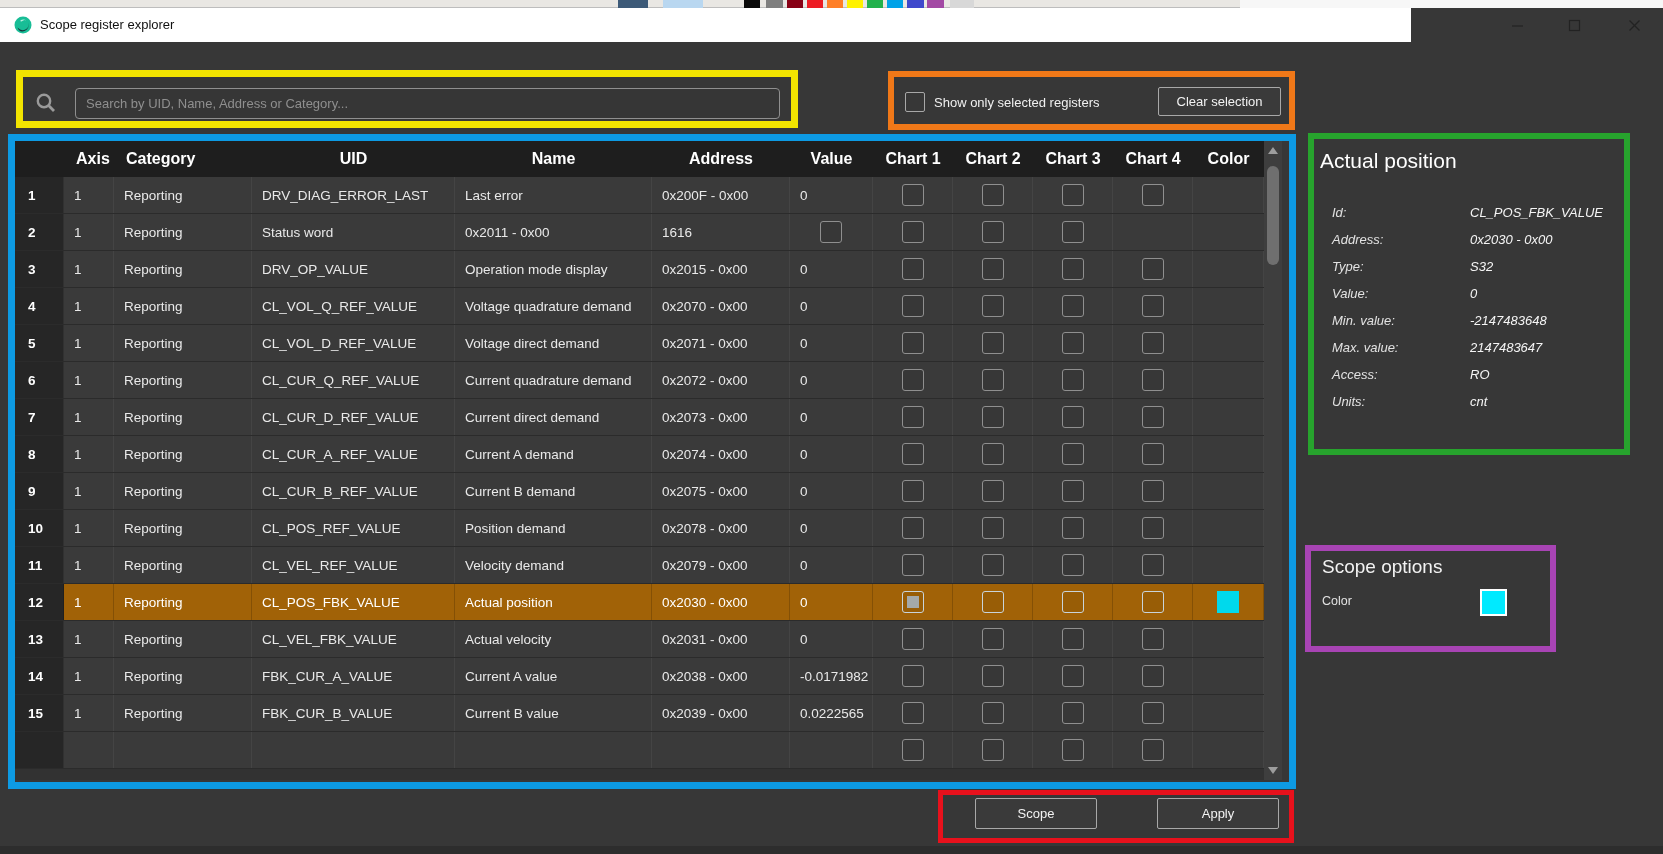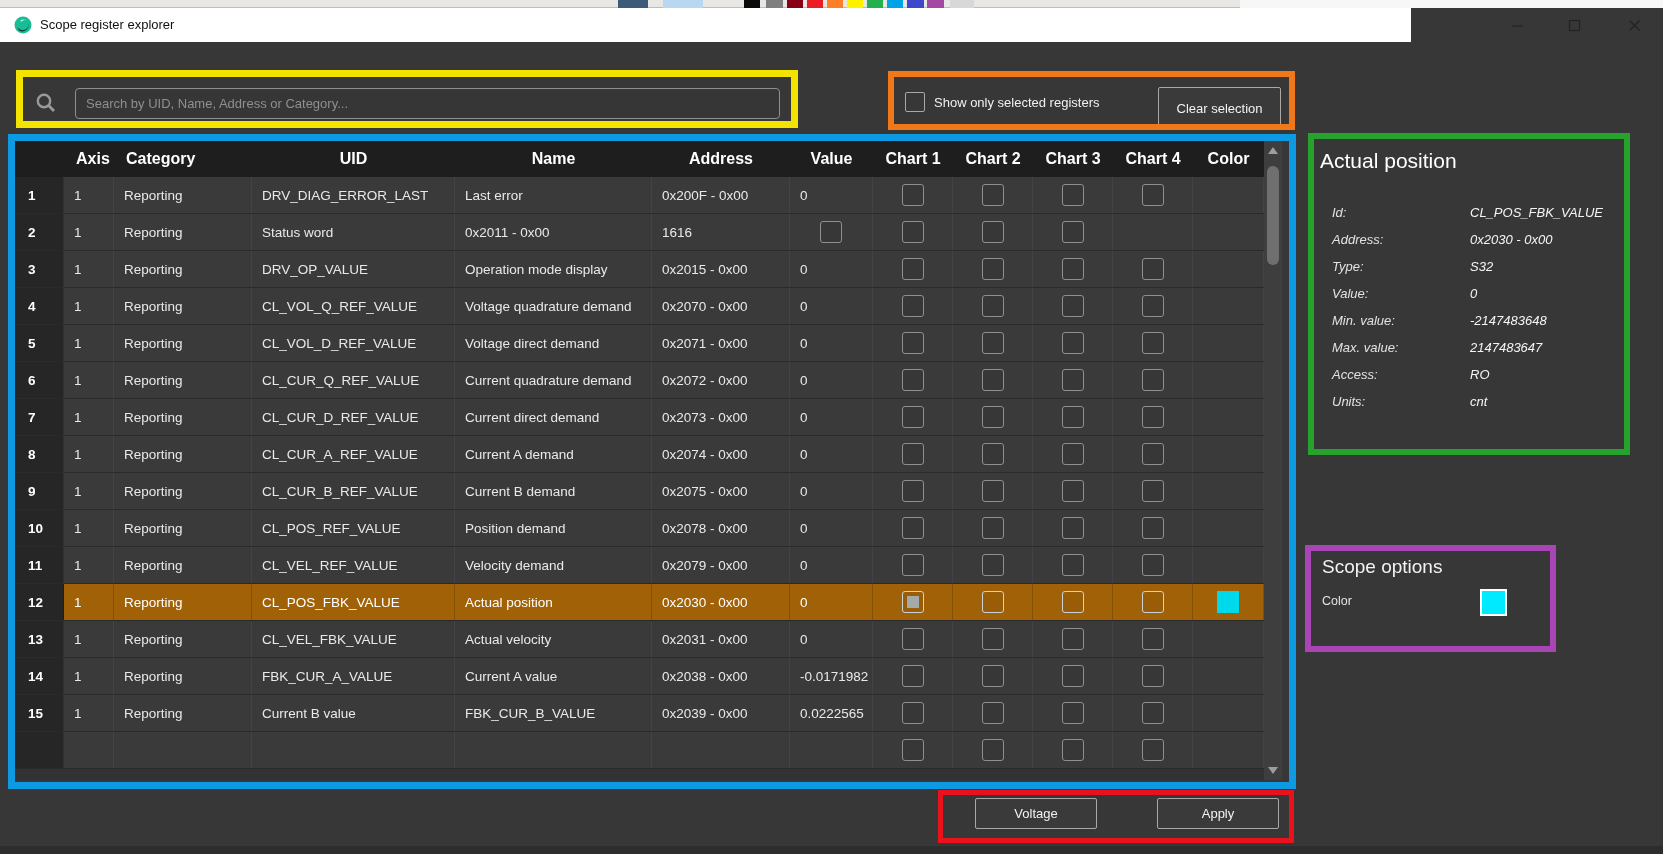--- a/index.html
+++ b/index.html
@@ -18,21 +18,21 @@
   .search-input{position:absolute;left:75px;top:88px;width:705px;height:31px;box-sizing:border-box;
       background:#363636;border:1px solid #8f8f8f;border-radius:4px;color:#d8d8d8;
       font-size:13px;padding:0 10px;outline:none;font-family:"Liberation Sans",sans-serif;}
   .search-input::placeholder{color:#8f8f8f;}
   
   .filter-cb{position:absolute;left:905px;top:92px;width:20px;height:20px;box-sizing:border-box;
       border:1px solid #a8a8a8;border-radius:2px;background:transparent;cursor:pointer;}
   .filter-label{position:absolute;left:934px;top:95px;font-size:13px;color:#f0f0f0;}
   .btn{background:#3a3a3a;border:1px solid #a8a8a8;border-radius:2px;color:#f2f2f2;
       font-size:13px;font-family:"Liberation Sans",sans-serif;cursor:pointer;}
-  .clear-btn{position:absolute;left:1158px;top:87px;width:123px;height:42px;}
+  .clear-btn{position:absolute;left:1158px;top:87px;width:123px;height:29px;}
   
   .table{position:absolute;left:14px;top:140px;width:1250px;height:640px;
       --cols:50px 50px 138px 203px 197px 138px 83px 80px 80px 80px 80px 71px;}
   .thead{display:grid;grid-template-columns:var(--cols);height:37px;background:#1e1e1e;}
   .hcell{display:flex;align-items:center;justify-content:center;color:#ffffff;font-weight:bold;
       font-size:16px;white-space:nowrap;overflow:hidden;}
   .hcell.left{justify-content:flex-start;padding-left:12px;}
   .rows{position:absolute;left:0;top:37px;width:1250px;height:603px;overflow:hidden;background:#323232;}
   .trow{display:grid;grid-template-columns:var(--cols);height:37px;box-sizing:border-box;
       background:#3a3a3a;border-bottom:1px solid #2b2b2b;cursor:pointer;}
@@ -454,22 +454,22 @@
         </div>
         <div class="cell center">
           <div class="cb"></div>
         </div>
         <div class="cell center"></div>
       </div>
       <div class="trow">
         <div class="cell num">15</div>
         <div class="cell">1</div>
         <div class="cell">Reporting</div>
+        <div class="cell">FBK_CUR_B_VALUE</div>
         <div class="cell">Current B value</div>
-        <div class="cell">FBK_CUR_B_VALUE</div>
         <div class="cell">0x2039 - 0x00</div>
         <div class="cell">0.0222565</div>
         <div class="cell center">
           <div class="cb"></div>
         </div>
         <div class="cell center">
           <div class="cb"></div>
         </div>
         <div class="cell center">
           <div class="cb"></div>
@@ -549,21 +549,21 @@
         <div class="dlabel">Units:</div>
         <div class="dvalue">cnt</div>
       </div>
     </div>
 </div>
 
 <div class="scope-title">Scope options</div>
 <div class="scope-color-label">Color</div>
 <div class="scope-swatch" style="background: rgb(0, 234, 255);"></div>
 
-<button class="btn cancel-btn">Voltage</button>
+<button class="btn cancel-btn">Scope</button>
 <button class="btn apply-btn">Apply</button>
 <div class="bottom-edge"></div>
 
 <div class="ann ann-search" style="border-color: rgb(242, 228, 0);"></div>
 <div class="ann ann-filter" style="border-color: rgb(240, 120, 24);"></div>
 <div class="ann ann-table" style="border-color: rgb(13, 154, 227);"></div>
 <div class="ann ann-details" style="border-color: rgb(39, 163, 45);"></div>
 <div class="ann ann-scope" style="border-color: rgb(168, 68, 180);"></div>
 <div class="ann ann-footer" style="border-color: rgb(232, 17, 28);"></div>
 

